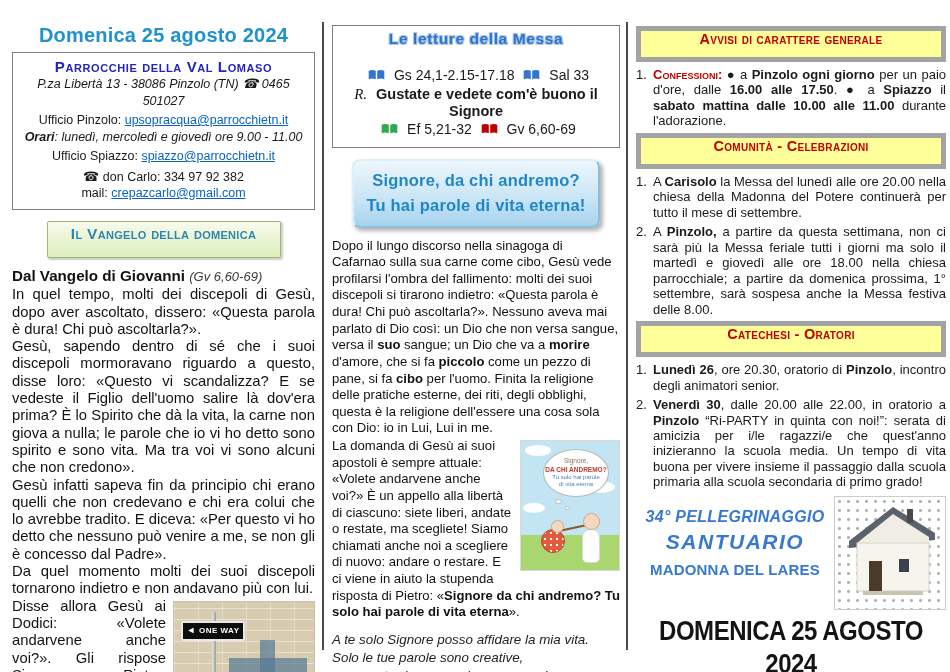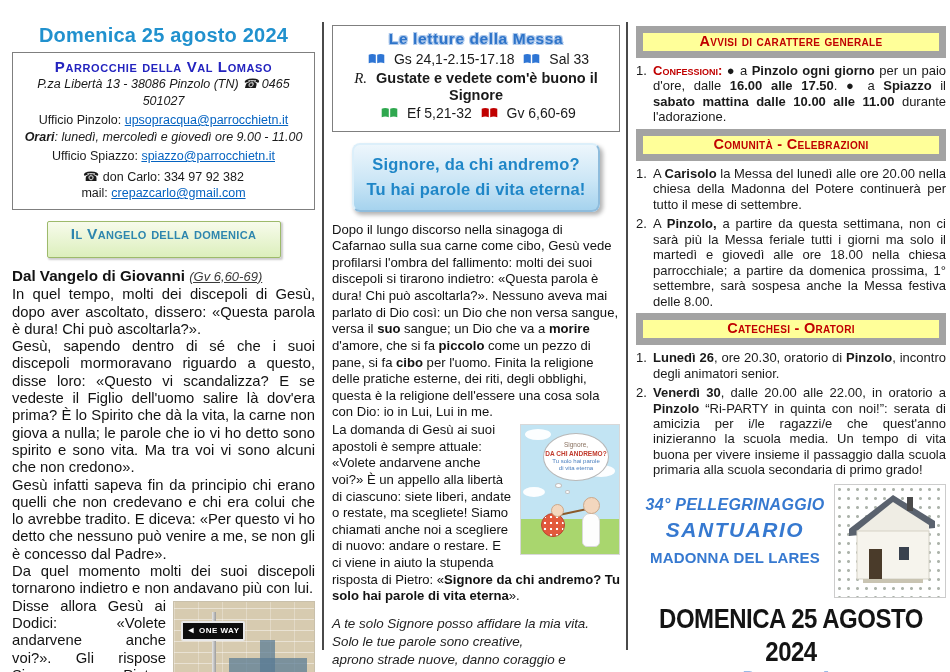--- a/index.html
+++ b/index.html
@@ -46,21 +46,21 @@
     background:linear-gradient(rgba(110,150,150,0.0), rgba(104,148,150,0.38) 40%, rgba(96,138,140,0.45)); }
   .cross-v { position:absolute; left:86px; top:38px; width:15px; height:80px; background:rgba(88,122,148,0.72); }
   .cross-h { position:absolute; left:55px; top:56px; width:78px; height:15px; background:rgba(88,122,148,0.72); }
   .pole { position:absolute; left:38px; top:10px; width:4px; height:120px; background:linear-gradient(90deg,#e8e8e8,#9a9a9a); }
   .one-way-sign { position:absolute; left:7px; top:19px; width:64px; height:20px; background:#0d0d0d; border:2px solid #e8e8e8;
     border-radius:2px; color:#fff; font-size:8px; font-weight:bold; display:flex; align-items:center; justify-content:center; gap:3px; letter-spacing:0.5px; }
   .arrow-left { font-size:9px; line-height:1; }
 
   
   .readings-box { border:1px solid #7f7f7f; text-align:center; padding:4px 2px 7px; background:#fff; }
-  .readings-title { font-size:15.5px; font-weight:bold; color:#2E74C9; letter-spacing:0.6px; margin-bottom:3px;
+  .readings-title { font-size:15.5px; font-weight:bold; color:#2E74C9; letter-spacing:0.6px; margin-bottom:19px;
     text-shadow:1px 1px 0 #AEC9EC, -1px 1px 0 #AEC9EC, 1px -1px 0 #AEC9EC, -1px -1px 0 #AEC9EC; }
   .readings-line { font-size:14px; margin:2px 0; }
   .book-icon { display:inline-block; vertical-align:-1px; margin:0 5px; }
   .bk-blue { color:#2E75D4; } .bk-green { color:#2FA84F; } .bk-red { color:#C00000; }
   .r-label { font-family:"Liberation Serif", serif; font-style:italic; font-size:15px; margin-right:5px; }
   .resp-text { font-weight:bold; font-size:14.5px; }
 
   .quote-box { margin:11px auto 10px; width:248px; text-align:center; padding:7px 4px 8px; border-radius:8px;
     background:linear-gradient(180deg,#EDF6FC 0%, #CBE6F6 55%, #A6D3EE 100%);
     border:2px solid #8FBCDC; border-top-color:#DCEFFA; border-left-color:#DCEFFA;
@@ -88,22 +88,22 @@
   .fig-head { position:absolute; left:62px; top:72px; width:17px; height:17px; border-radius:50%; background:#F3D7BE; border:1px solid #caa88a; }
   .fig-body { position:absolute; left:61px; top:88px; width:18px; height:34px; background:#fdfdfd; border:1px solid #d8d8d8; border-radius:8px 8px 5px 5px; }
   .fig-stick { position:absolute; left:34px; top:86px; width:36px; height:2px; background:#8a5a2a; transform:rotate(-12deg); }
   .fig-bundle { position:absolute; left:20px; top:88px; width:24px; height:24px; border-radius:50%;
     background:#E2593C; background-image:radial-gradient(#fff 1px, transparent 1.6px); background-size:6px 6px; border:1px solid #b84832; }
   .fig-bhead { position:absolute; left:30px; top:79px; width:13px; height:13px; border-radius:50%; background:#F3D7BE; border:1px solid #caa88a; }
 
   .prayer { margin-top:10px; font-style:italic; font-size:13.4px; line-height:1.36; color:#222; }
 
   
-  .yellow-header { background:#FFFF99; border:7px solid #a3a3a3; text-align:center; font-variant:small-caps;
-    font-weight:bold; font-size:14.5px; color:#C00000; padding:0 0 2px; margin-bottom:5px; letter-spacing:0.3px; }
+  .yellow-header { background:#FFFF99; border:5px solid #a3a3a3; text-align:center; font-variant:small-caps;
+    font-weight:bold; font-size:14.5px; color:#C00000; padding:0 0 10px; margin-bottom:5px; letter-spacing:0.3px; }
   .yh-gap { margin-top:4px; }
   .num-item { display:flex; font-size:13px; line-height:1.19; margin-bottom:4px; }
   .num-item .n { width:17px; flex:none; }
   .num-item .txt { flex:1; text-align:justify; }
   .sc { font-variant:small-caps; }
   .red { color:#C00000; font-weight:bold; }
 
   .pilgrimage { display:flex; margin-top:6px; align-items:flex-start; }
   .pilg-text { flex:1; text-align:center; padding-top:12px; color:#3679D0; }
   .pilg-l1 { font-size:16px; font-weight:bold; font-style:italic; letter-spacing:0.3px; }
@@ -155,21 +155,21 @@
       </div>
       <div class="parish-line">
         <span>mail:</span>
         <span class="email">crepazcarlo@gmail.com</span>
       </div>
     </div>
 
     <div class="vangelo-header">Il Vangelo della domenica</div>
 
     <div class="gospel-text">
-      <div class="gospel-heading"><span style="font-weight: bold;">Dal Vangelo di Giovanni </span><span class="ref" style="font-style: italic; text-decoration: underline;">(Gv 6,60-69)</span></div>
+      <div class="gospel-heading"><span style="font-weight: bold;">Dal Vangelo di Giovanni </span><span class="ref" style="font-style: italic;">(Gv 6,60-69)</span></div>
       <p>In quel tempo, molti dei discepoli di Gesù, dopo aver ascoltato, dissero: «Questa parola è dura! Chi può ascoltarla?».</p>
       <p>Gesù, sapendo dentro di sé che i suoi discepoli mormoravano riguardo a questo, disse loro: «Questo vi scandalizza? E se vedeste il Figlio dell'uomo salire là dov'era prima? È lo Spirito che dà la vita, la carne non giova a nulla; le parole che io vi ho detto sono spirito e sono vita. Ma tra voi vi sono alcuni che non credono».</p>
       <p>Gesù infatti sapeva fin da principio chi erano quelli che non credevano e chi era colui che lo avrebbe tradito. E diceva: «Per questo vi ho detto che nessuno può venire a me, se non gli è concesso dal Padre».</p>
       <p>Da quel momento molti dei suoi discepoli tornarono indietro e non andavano più con lui.</p>
       <div class="p5wrap">
         <div class="cross-photo">
           <div class="stain"></div>
           <div class="cross-h"></div>
           <div class="cross-v"></div>
           <div class="pole"></div>

